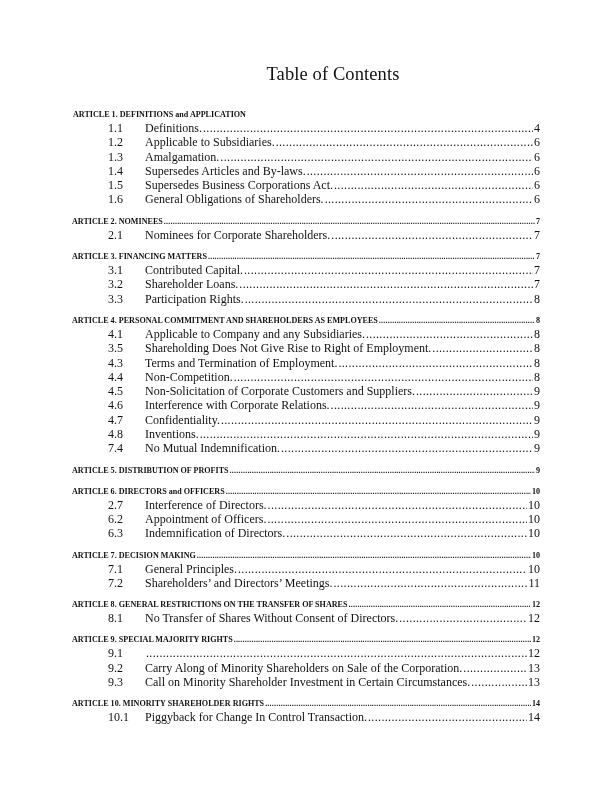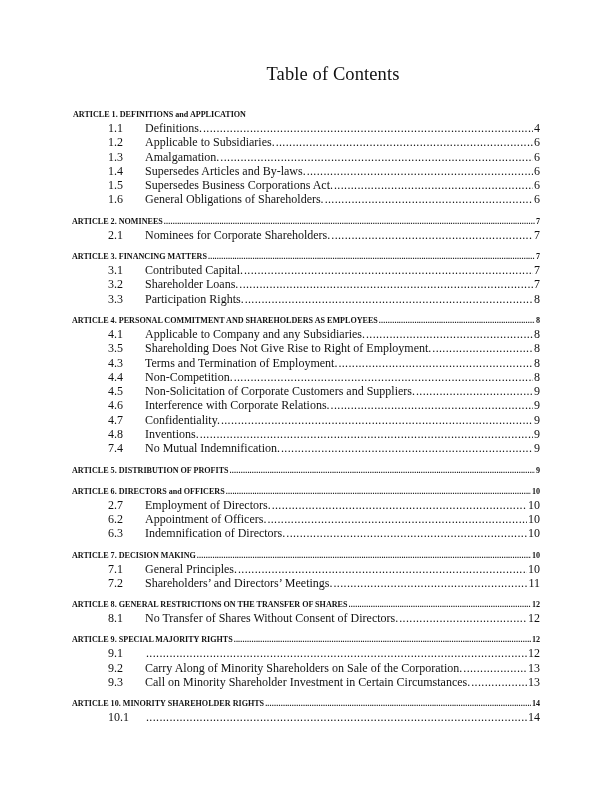--- a/index.html
+++ b/index.html
@@ -165,21 +165,21 @@
         <span class="leader"></span>
         <span class="pg">9</span>
       </div>
       <div class="row art">
         <span class="txt">ARTICLE 6. DIRECTORS and OFFICERS</span>
         <span class="leader"></span>
         <span class="pg">10</span>
       </div>
       <div class="row sub">
         <span class="num">2.7</span>
-        <span class="txt">Employment of Directors.</span>
+        <span class="txt">Interference of Directors.</span>
         <span class="leader"></span>
         <span class="pg">10</span>
       </div>
       <div class="row sub">
         <span class="num">6.2</span>
         <span class="txt">Appointment of Officers.</span>
         <span class="leader"></span>
         <span class="pg">10</span>
       </div>
       <div class="row sub">
@@ -238,17 +238,18 @@
         <span class="leader"></span>
         <span class="pg">13</span>
       </div>
       <div class="row art">
         <span class="txt">ARTICLE 10. MINORITY SHAREHOLDER RIGHTS</span>
         <span class="leader"></span>
         <span class="pg">14</span>
       </div>
       <div class="row sub">
         <span class="num">10.1</span>
+        <span class="txt">Piggyback for Change In Control Transaction.</span>
         <span class="leader"></span>
         <span class="pg">14</span>
       </div>
     </div>
 </div>
 
 </body></html>

